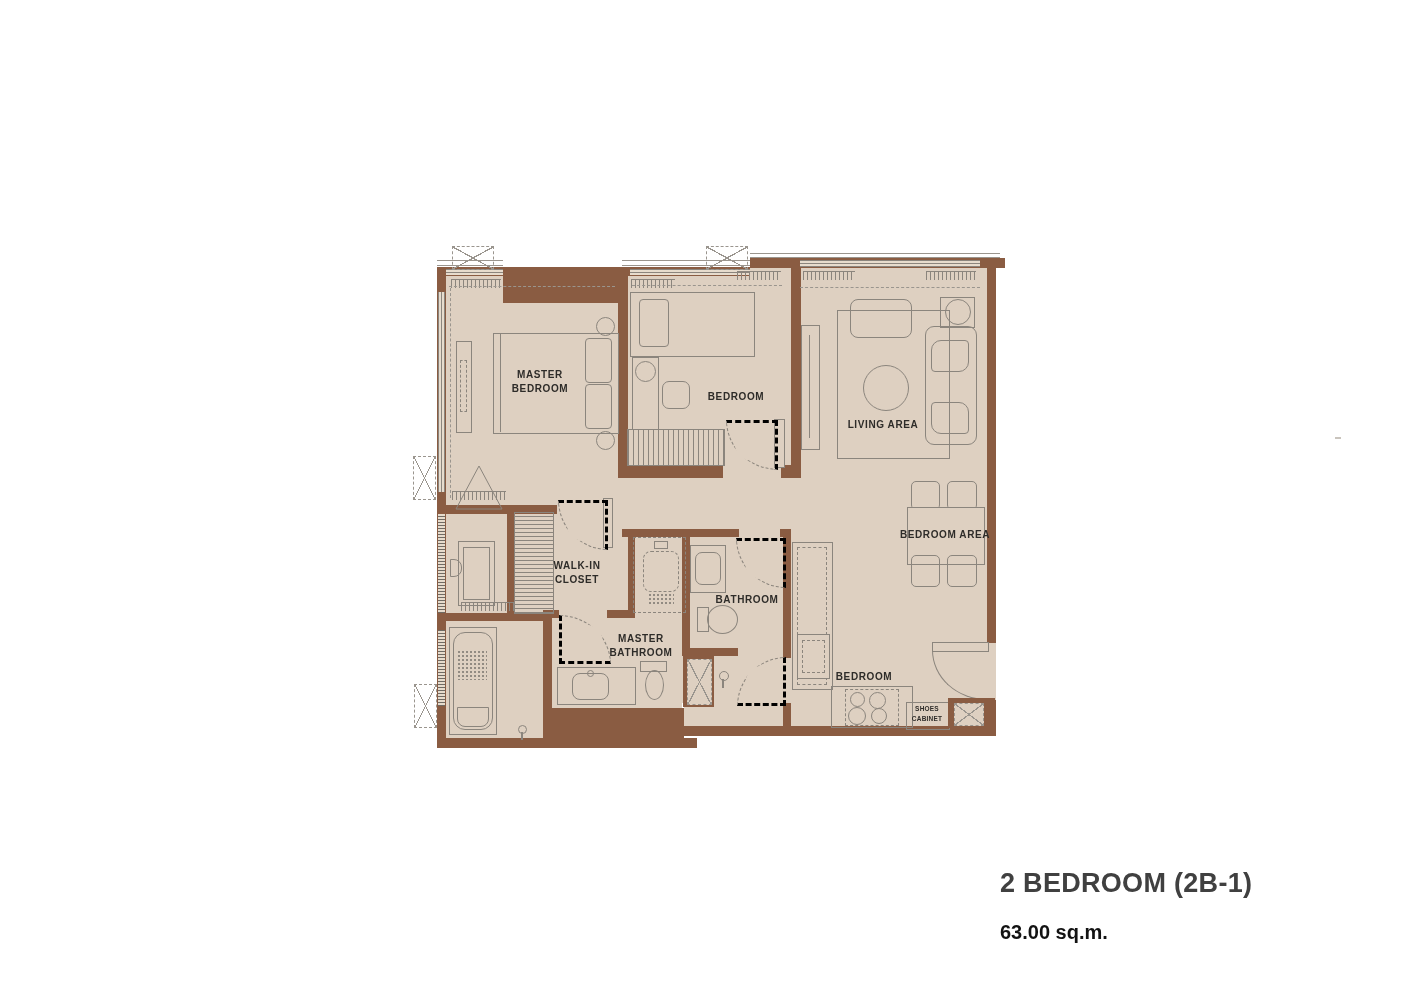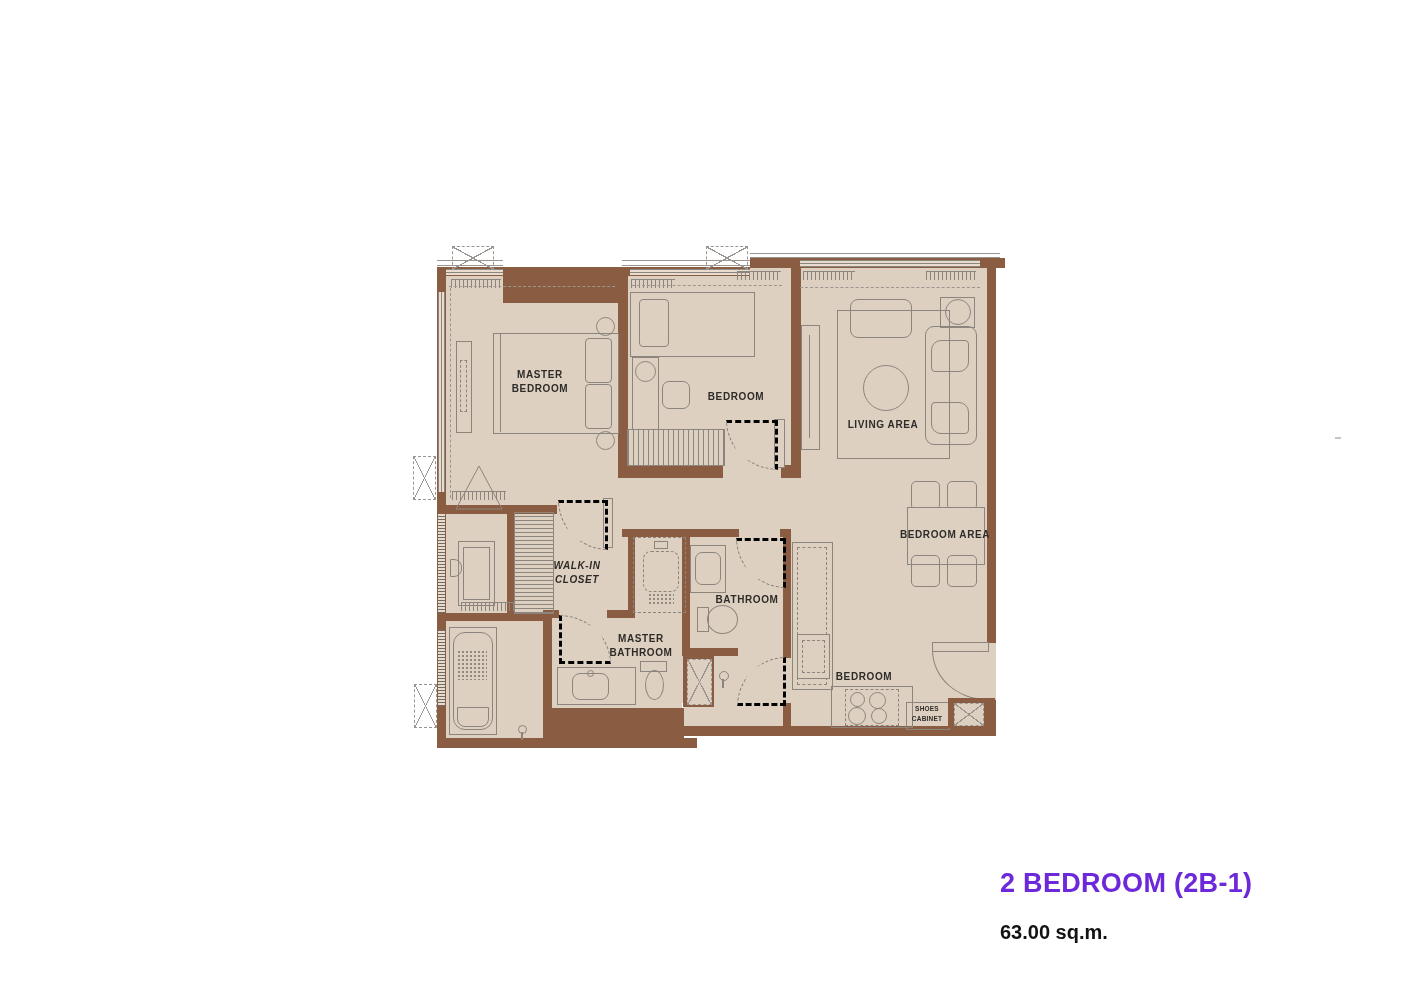--- a/index.html
+++ b/index.html
@@ -25,21 +25,21 @@
           linear-gradient(to bottom right,transparent calc(50% - 0.6px),#9a958e calc(50% - 0.6px),#9a958e calc(50% + 0.6px),transparent calc(50% + 0.6px));}
   .arc-bl{border-left:1px solid #8b857d;border-bottom:1px solid #8b857d;border-bottom-left-radius:100% 100%;}
   .arc-tl{border-left:1px solid #8b857d;border-top:1px solid #8b857d;border-top-left-radius:100% 100%;}
   .arc-tr{border-right:1px solid #8b857d;border-top:1px solid #8b857d;border-top-right-radius:100% 100%;}
   .dashed{border-style:dashed;}
   .dashline{border-top:1px dashed #9a958e;height:0;}
   .dashlineV{border-left:1px dashed #9a958e;width:0;}
   .lbl{transform:translate(-50%,-50%);font-weight:bold;font-size:10px;line-height:1.4;
        letter-spacing:0.6px;color:#2e2c29;white-space:pre-line;text-align:center;}
   .lbl-sm{font-size:6.5px;letter-spacing:0.2px;line-height:1.5;}
-  .ttl{font-weight:bold;font-size:27px;color:#6d28d9;letter-spacing:0.3px;}
+  .ttl{font-weight:bold;font-size:27px;color:#404040;letter-spacing:0.3px;}
   .sub{font-weight:bold;font-size:20px;color:#131313;margin-top:22px;}
 </style>
 </head>
 <body>
 
 <div id="stage">
 
   <div class="abs floor" style="left:446px;top:276px;width:541px;height:427px;"></div>
   <div class="abs floor" style="left:750px;top:268px;width:237px;height:10px;"></div>
   <div class="abs floor" style="left:446px;top:703px;width:97px;height:36px;"></div>
@@ -147,21 +147,21 @@
   <div class="abs lbl" style="left:883px;top:425px;">LIVING AREA</div>
 
   <div class="abs f" style="left:911px;top:481px;width:27px;height:27px;border-radius:5px;"></div>
   <div class="abs f" style="left:947px;top:481px;width:28px;height:27px;border-radius:5px;"></div>
   <div class="abs f floor" style="left:907px;top:507px;width:76px;height:56px;"></div>
   <div class="abs f" style="left:911px;top:555px;width:27px;height:30px;border-radius:5px;"></div>
   <div class="abs f" style="left:947px;top:555px;width:28px;height:30px;border-radius:5px;"></div>
   <div class="abs lbl" style="left:945px;top:535px;">BEDROOM AREA</div>
 
   <div class="abs hatchH" style="left:514px;top:512px;width:38px;height:100px;"></div>
-  <div class="abs lbl" style="left:577px;top:573px;font-style:italic;">WALK-IN
+  <div class="abs lbl" style="left:577px;top:573px;">WALK-IN
 CLOSET</div>
   <div class="abs f" style="left:458px;top:541px;width:35px;height:63px;"></div>
   <div class="abs f" style="left:463px;top:547px;width:25px;height:51px;"></div>
   <div class="abs f" style="left:450px;top:559px;width:10px;height:16px;border-radius:0 8px 8px 0;"></div>
 
   <div class="abs fd" style="left:633px;top:537px;width:51px;height:74px;"></div>
   <div class="abs fd" style="left:643px;top:551px;width:34px;height:39px;border-radius:8px;"></div>
   <div class="abs dots" style="left:648px;top:593px;width:26px;height:13px;"></div>
   <div class="abs f" style="left:654px;top:541px;width:12px;height:6px;"></div>
 

